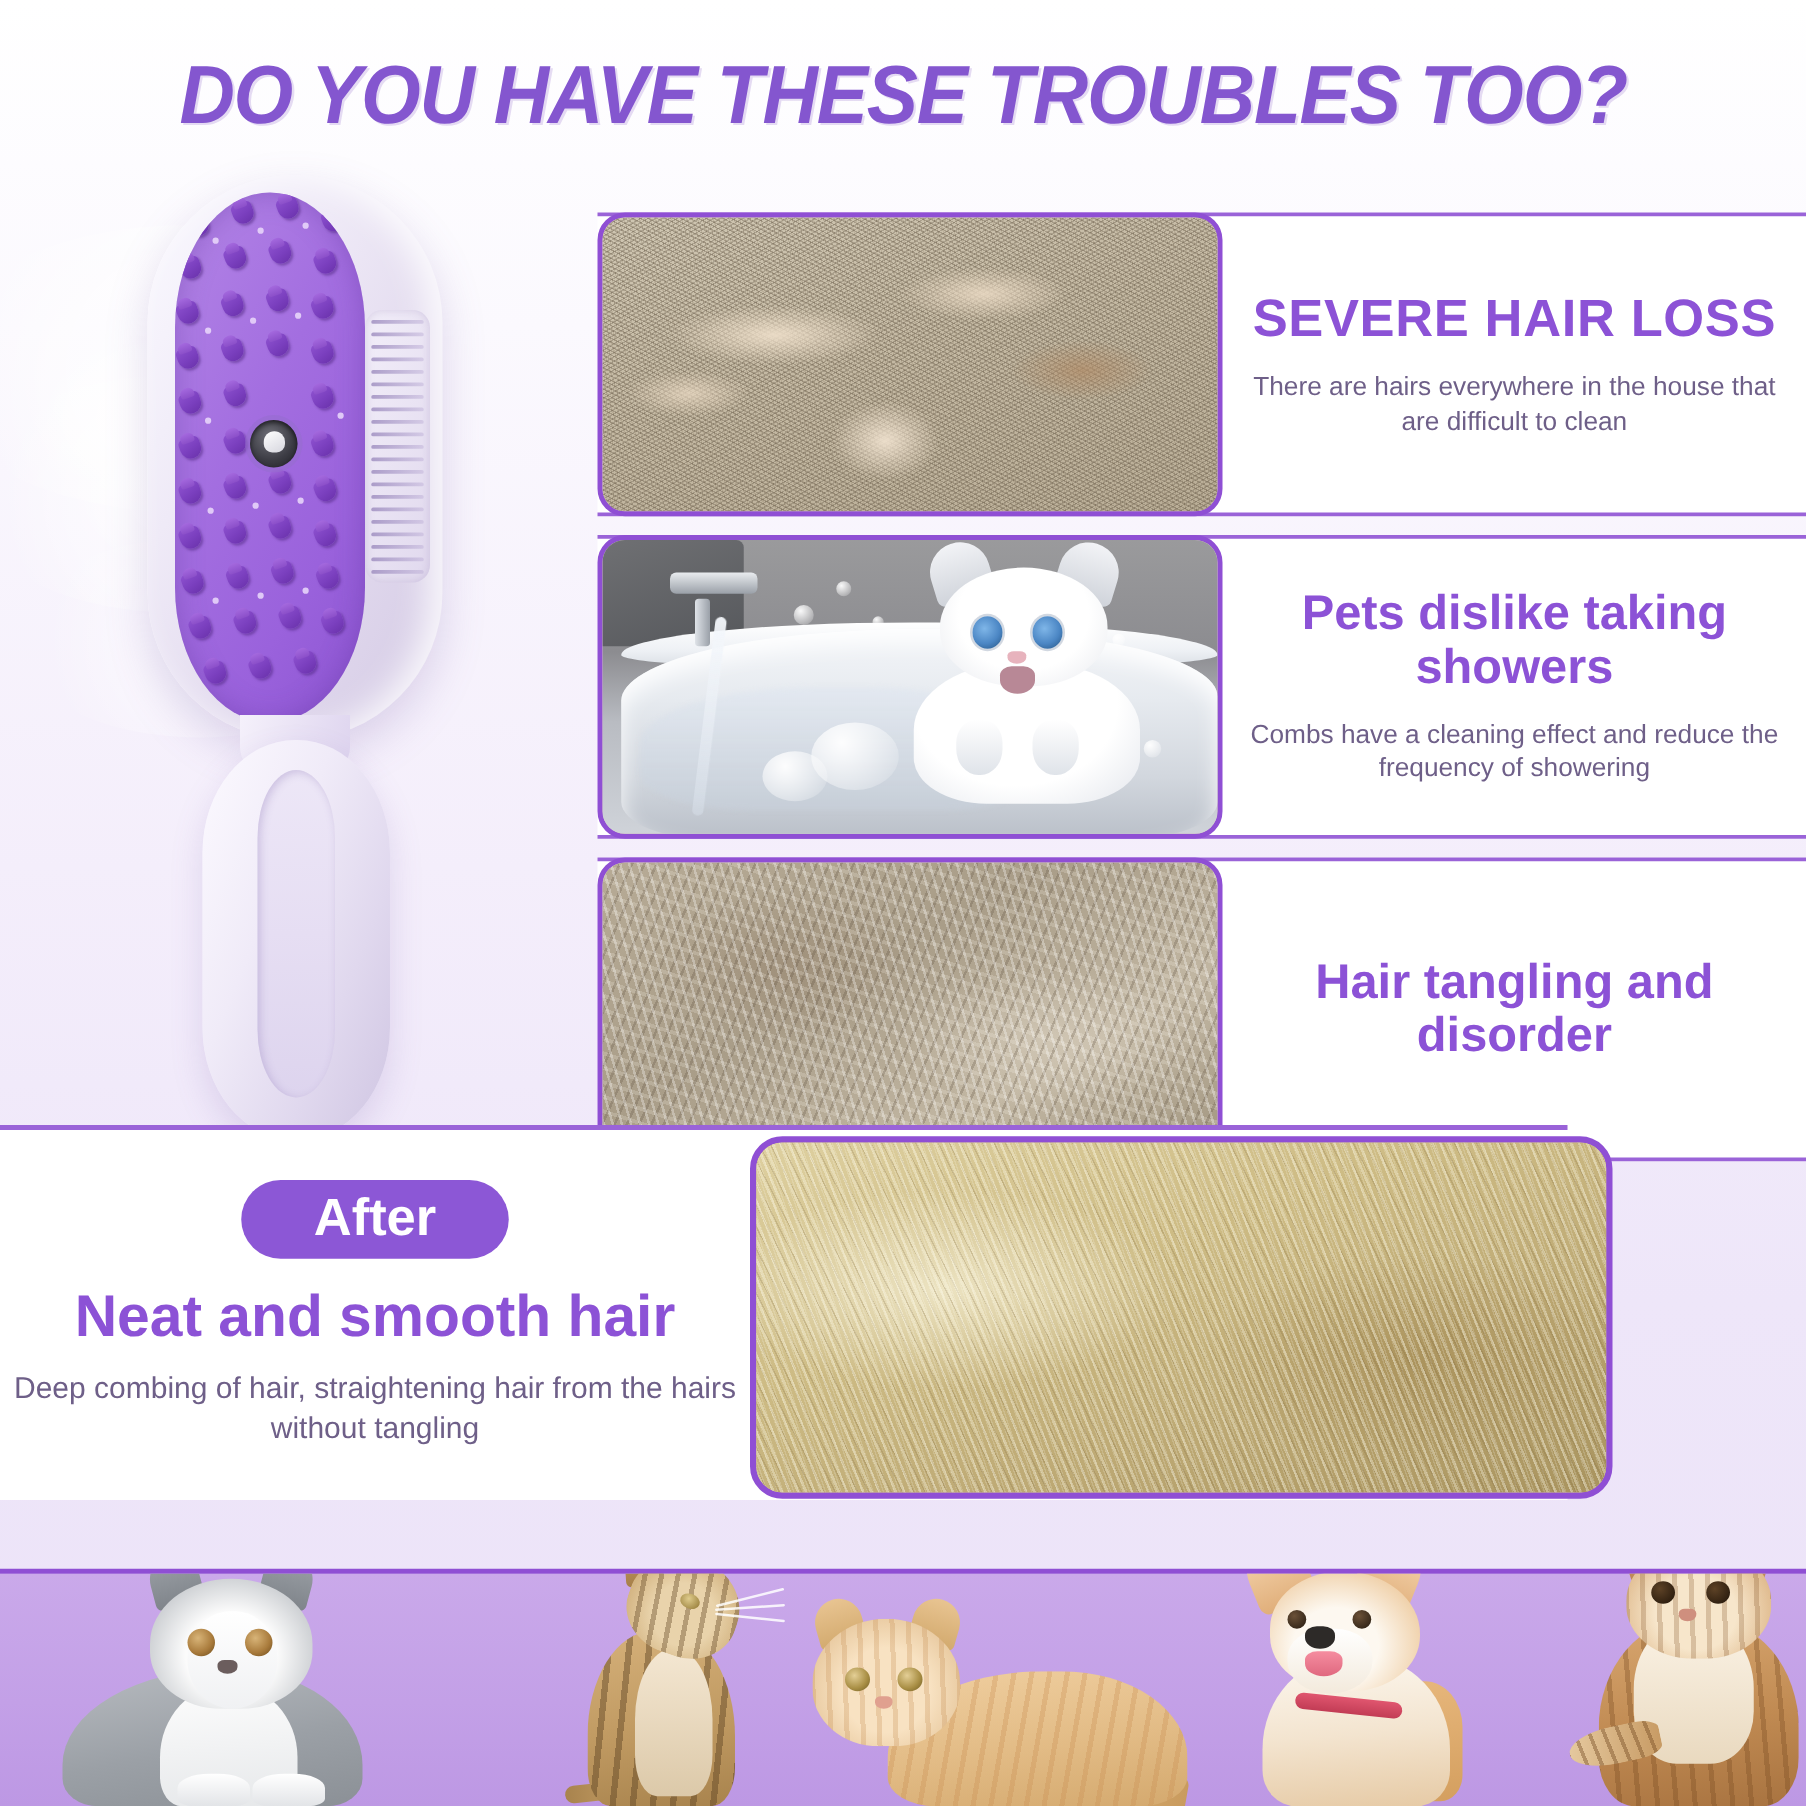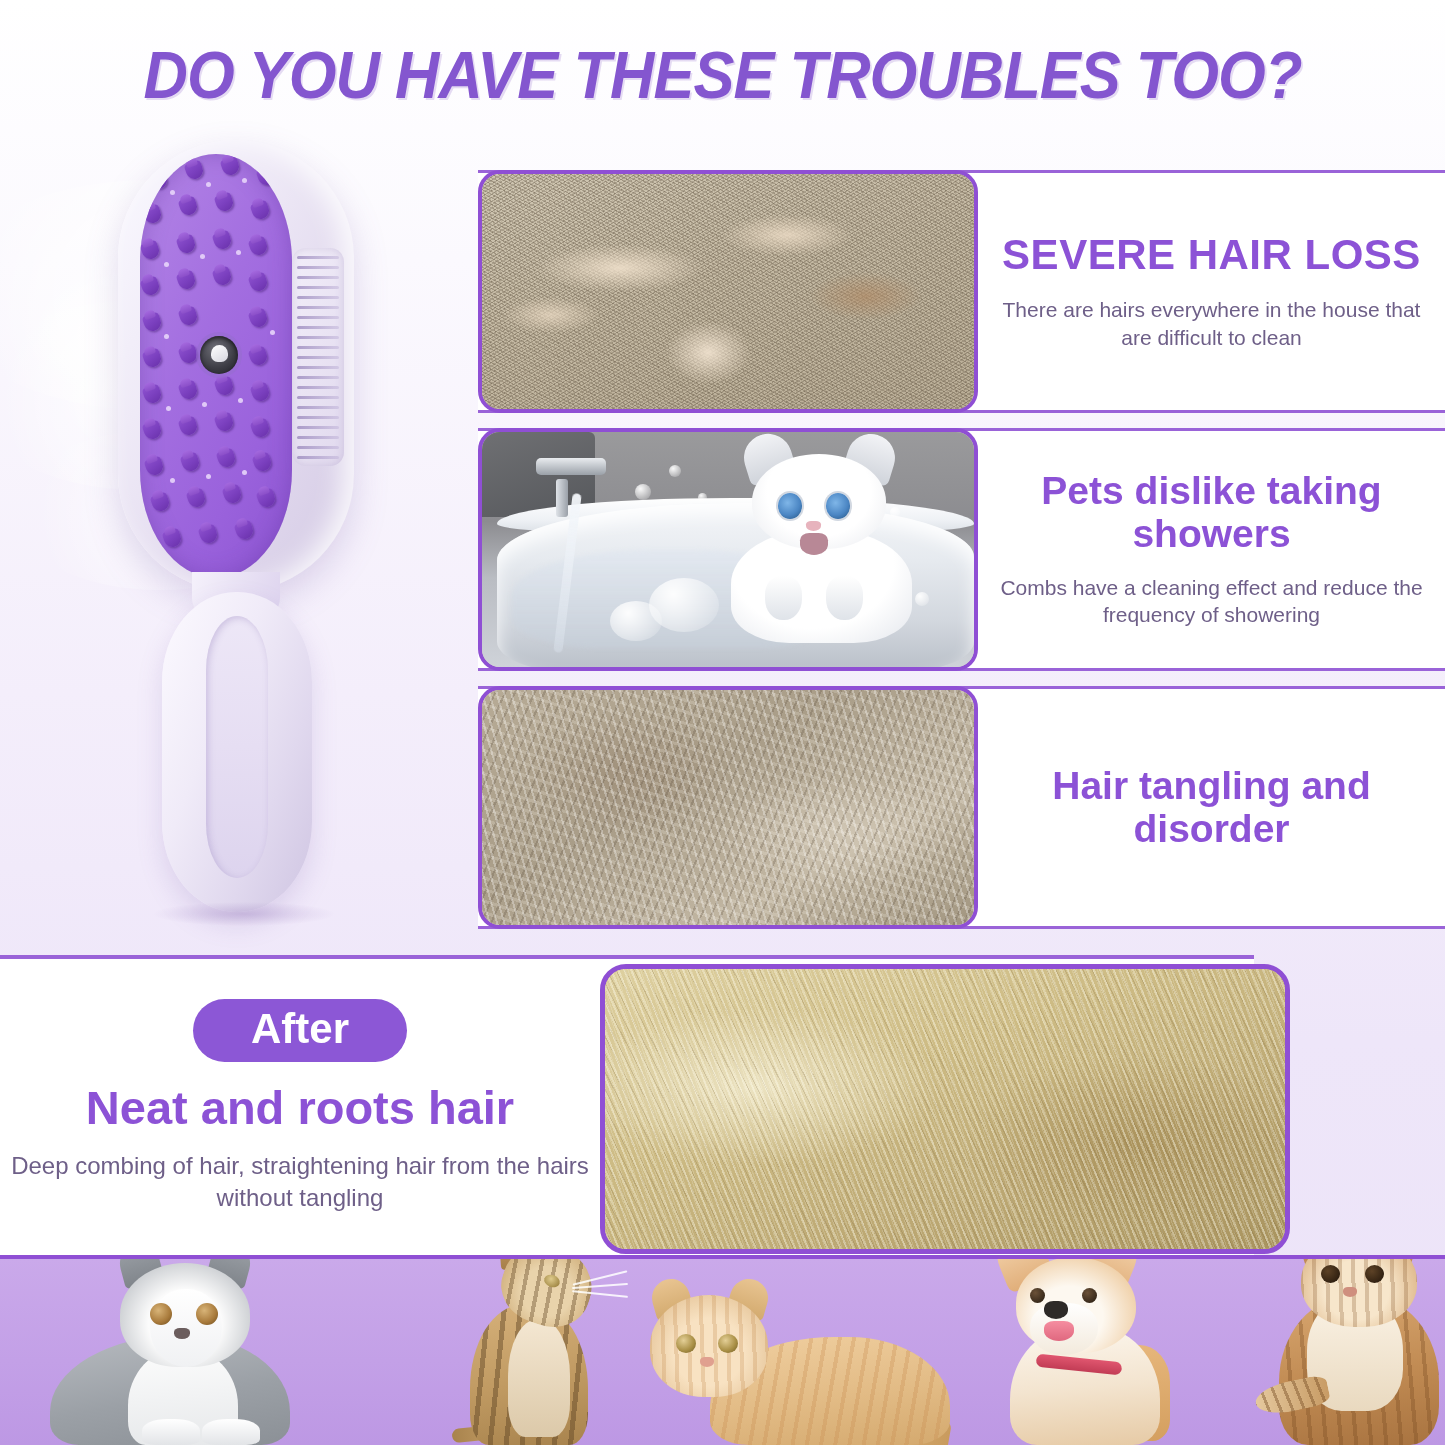--- a/index.html
+++ b/index.html
@@ -202,21 +202,21 @@
   .card-desc {
     margin-top:18px;
     color:#6e5f88;
     font-size:21px;
     line-height:1.32;
     text-align:center;
   }
 
   
   #after {
-    position:absolute; left:0; top:955px; width:1254px; height:300px;
+    position:absolute; left:0; top:900px; width:1254px; height:300px;
     background:#ffffff;
     border-top:4px solid #9a63d8;
   }
   #after-left {
     position:absolute; left:0; top:0; width:600px; height:100%;
     display:flex; flex-direction:column; align-items:center; justify-content:center;
   }
   #after-badge {
     background:#8c57d6;
     color:#ffffff;
@@ -755,21 +755,21 @@
       </div>
       <div class="card-text">
         <div class="card-title two">Hair tangling and disorder</div>
       </div>
     </div>
   </div>
 
   <div id="after">
     <div id="after-left">
       <div id="after-badge">After</div>
-      <div id="after-headline">Neat and roots hair</div>
+      <div id="after-headline">Neat and smooth hair</div>
       <div id="after-desc">Deep combing of hair, straightening hair from the hairs without tangling</div>
     </div>
     <div id="after-img">
       <div class="fur-smooth"></div>
     </div>
   </div>
 
   <div id="pets">
 
     <div class="pet" id="pet-grey">

